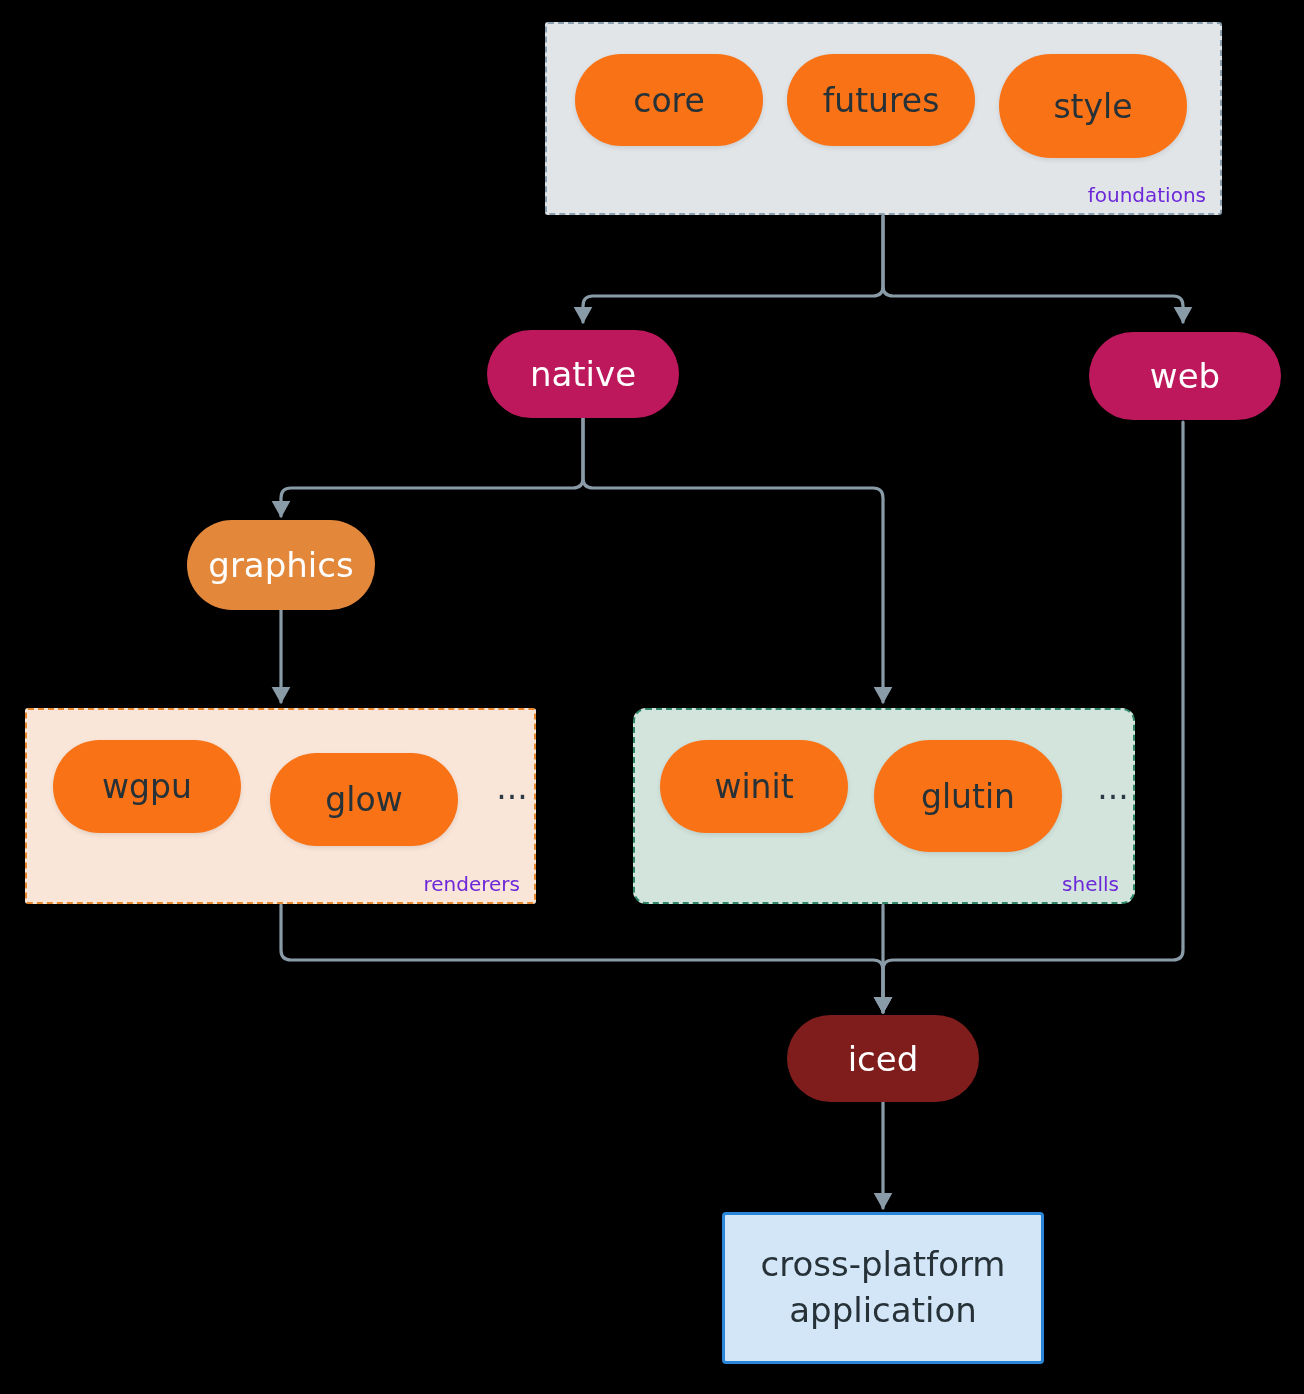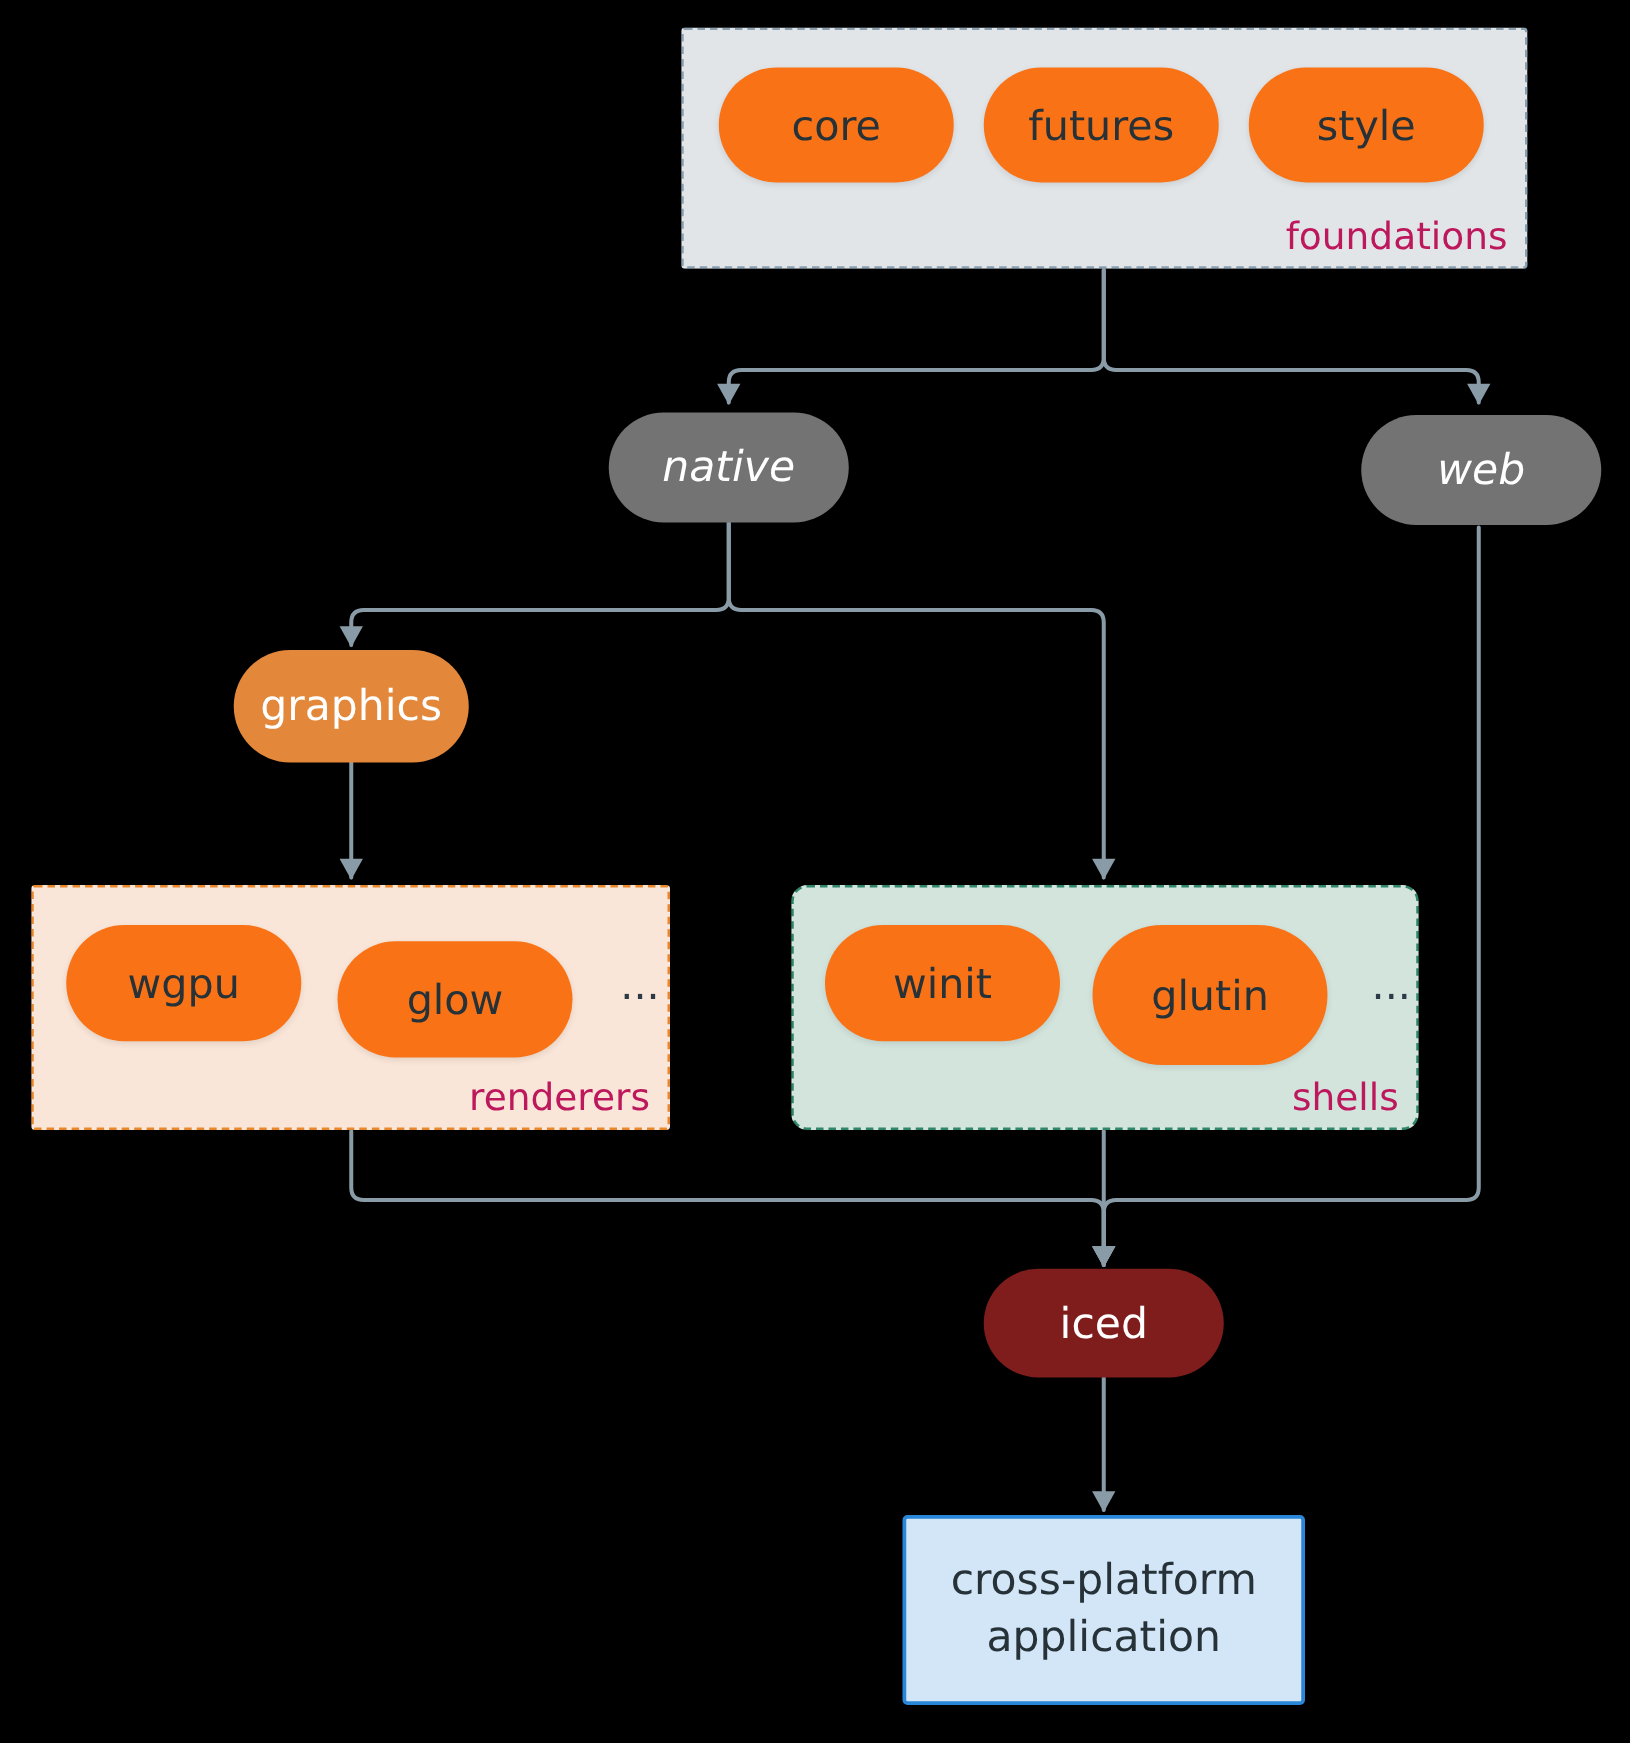--- a/index.html
+++ b/index.html
@@ -27,22 +27,22 @@
 
   
   .group {
     position: absolute;
     box-sizing: border-box;
   }
   .group-label {
     position: absolute;
     right: 14px;
     bottom: 8px;
-    font-size: 30px;
-    color: #be185d;
+    font-size: 20px;
+    color: #6d28d9;
     white-space: nowrap;
     line-height: 1;
   }
 
   .group.foundations {
     background: #e1e5e8;
     border: 2px dashed #8aa0b0;
     border-radius: 3px;
   }
   .group.renderers {
@@ -83,21 +83,21 @@
   .node {
     position: absolute;
     border-radius: 999px;
     display: flex;
     align-items: center;
     justify-content: center;
     color: #ffffff;
     font-size: 34px;
     box-sizing: border-box;
   }
-  .node.purple { background: #737373; font-style: italic; }
+  .node.purple { background: #be185d; }
   .node.orange { background: #e3873b; }
   .node.blue   { background: #7f1d1d; }
 
   
   .box {
     position: absolute;
     background: #d3e6f7;
     border: 3px solid #2a86d8;
     border-radius: 4px;
     display: flex;
@@ -144,21 +144,21 @@
     </g>
   </svg>
 
   <div class="group foundations" style="left:545px; top:22px; width:677px; height:193px;">
     <div class="chip" style="left:28px; top:30px; width:188px; height:92px;">
       <span>core</span>
     </div>
     <div class="chip" style="left:240px; top:30px; width:188px; height:92px;">
       <span>futures</span>
     </div>
-    <div class="chip" style="left:452px; top:30px; width:188px; height:92px;">
+    <div class="chip" style="left:452px; top:30px; width:188px; height:104px;">
       <span>style</span>
     </div>
     <div class="group-label">foundations</div>
   </div>
 
   <div class="node purple" style="left:487px; top:330px; width:192px; height:88px;">
     <span>native</span>
   </div>
 
   <div class="node purple" style="left:1089px; top:332px; width:192px; height:88px;">

